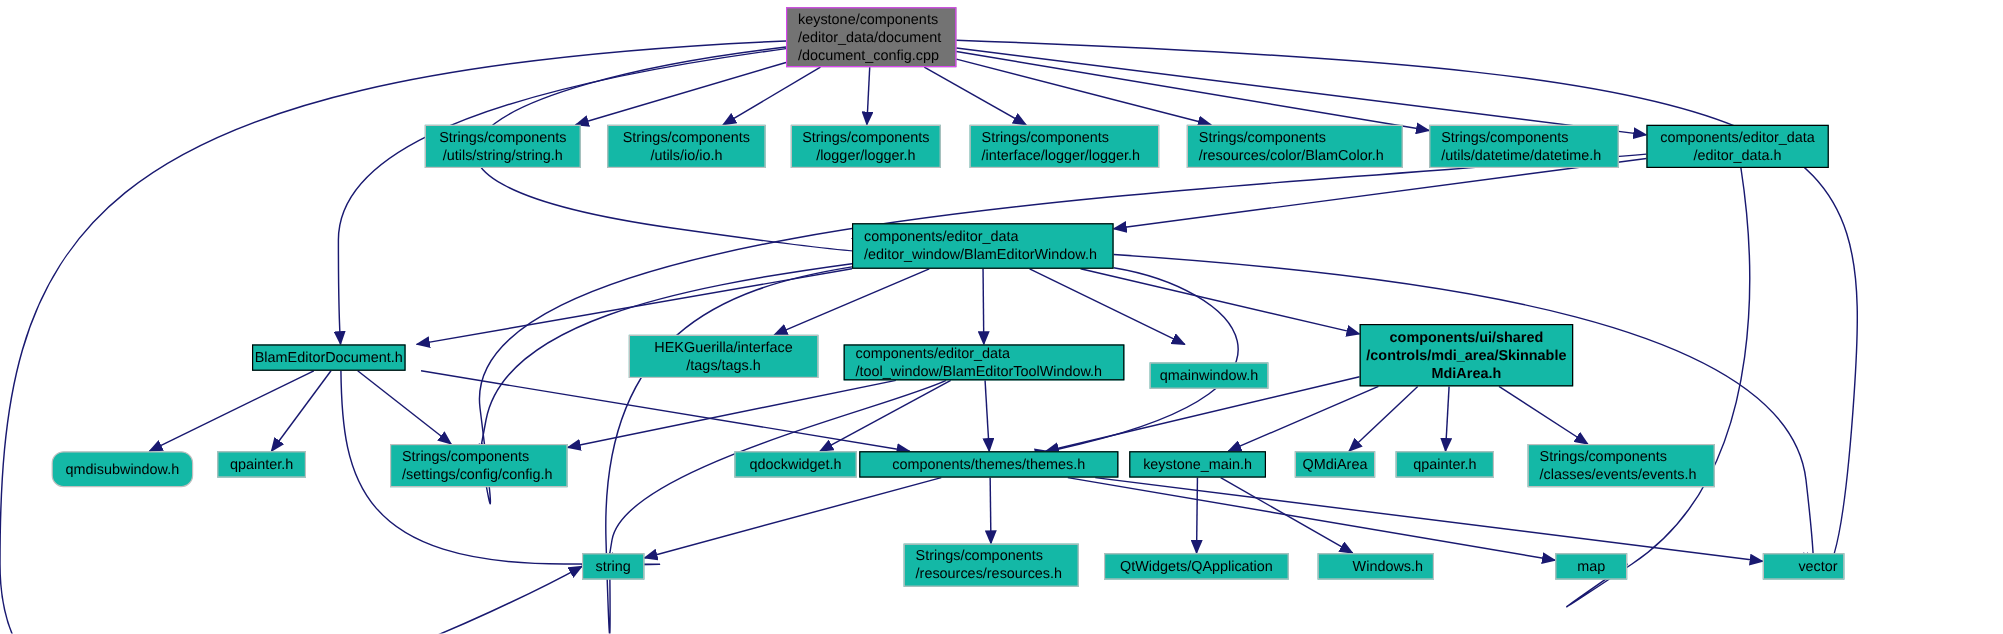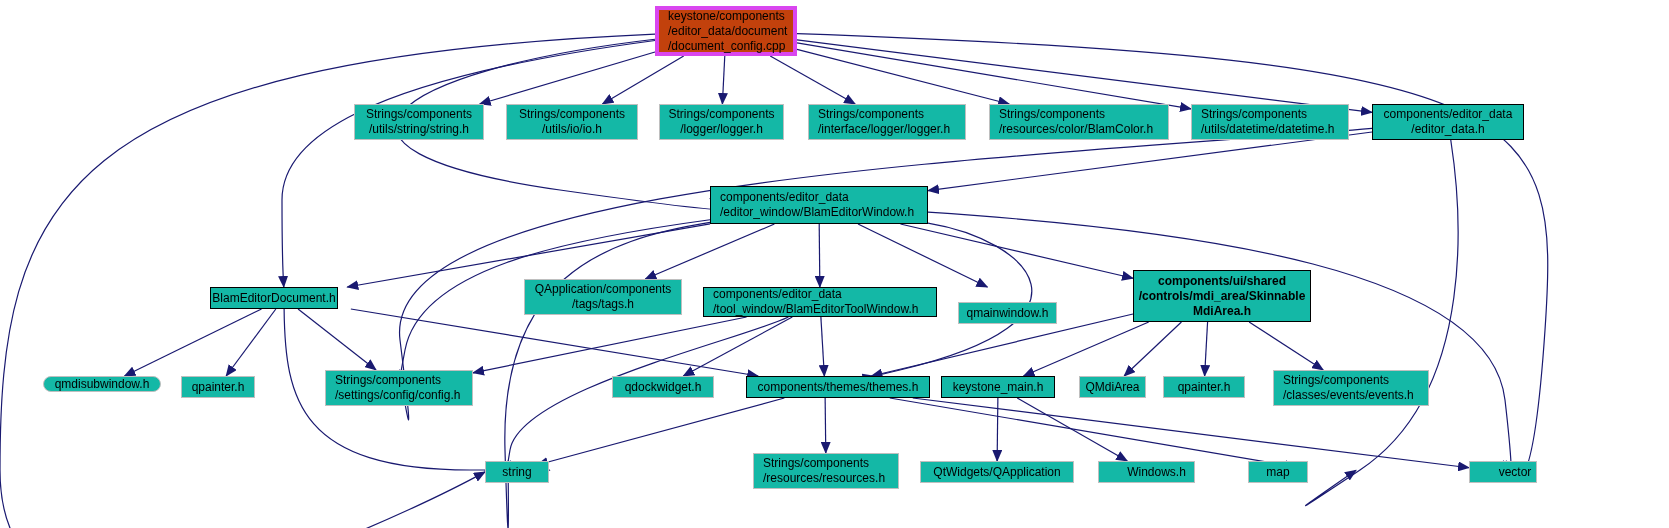--- a/index.html
+++ b/index.html
@@ -5,21 +5,21 @@
   html, body { margin: 0; padding: 0; background: #ffffff; }
   body { width: 1669px; height: 528px; position: relative; overflow: hidden;
          font-family: "Liberation Sans", "DejaVu Sans", sans-serif; }
   #graph { position: absolute; left: 0; top: 0; width: 1669px; height: 528px; }
   #edges { position: absolute; left: 0; top: 0; }
   .node { position: absolute; box-sizing: border-box; background: #14b8a6;
           border: 1px solid #bfbfbf; font-size: 12px; line-height: 15px;
           color: #000; text-align: center; display: flex; flex-direction: column;
           justify-content: center; white-space: nowrap; cursor: pointer; }
   .node.documented { border: 1px solid #000000; }
-  .node.root { background: #c2410c; border: 4px solid #d946ef; cursor: default; }
+  .node.root { background: #737373; border: 1px solid #d946ef; cursor: default; }
   .node.left { text-align: left; padding-left: 9px; align-items: flex-start; }
   .node span { display: block; }
 </style>
 </head>
 <body>
 
 <div id="graph">
   <svg id="edges" width="1669" height="528">
     <defs>
       <marker id="arrow" viewBox="0 0 12 10" refX="11" refY="5" markerWidth="12" markerHeight="10" markerUnits="userSpaceOnUse" orient="auto">
@@ -105,77 +105,77 @@
         <span>/editor_data.h</span>
       </div>
       <div class="node documented left" style="left: 710px; top: 186px; width: 218px; height: 38px;">
         <span>components/editor_data</span>
         <span>/editor_window/BlamEditorWindow.h</span>
       </div>
       <div class="node documented" style="left: 210px; top: 287px; width: 128px; height: 22px;">
         <span>BlamEditorDocument.h</span>
       </div>
       <div class="node" style="left: 524px; top: 279px; width: 158px; height: 36px;">
-        <span>QApplication/components</span>
+        <span>HEKGuerilla/interface</span>
         <span>/tags/tags.h</span>
       </div>
       <div class="node documented left" style="left: 703px; top: 287px; width: 234px; height: 30px;">
         <span>components/editor_data</span>
         <span>/tool_window/BlamEditorToolWindow.h</span>
       </div>
       <div class="node" style="left: 958px; top: 302px; width: 99px; height: 22px;">
         <span>qmainwindow.h</span>
       </div>
       <div class="node documented" style="left: 1133px; top: 270px; width: 178px; height: 52px; font-weight: bold;">
         <span>components/ui/shared</span>
         <span>/controls/mdi_area/Skinnable</span>
         <span>MdiArea.h</span>
       </div>
-      <div class="node" style="left: 43px; top: 376px; width: 118px; height: 16px; border-radius: 10px;">
+      <div class="node" style="left: 43px; top: 376px; width: 118px; height: 30px; border-radius: 10px;">
         <span>qmdisubwindow.h</span>
       </div>
       <div class="node" style="left: 181px; top: 376px; width: 74px; height: 22px;">
         <span>qpainter.h</span>
       </div>
       <div class="node left" style="left: 325px; top: 370px; width: 148px; height: 36px;">
         <span>Strings/components</span>
         <span>/settings/config/config.h</span>
       </div>
       <div class="node" style="left: 612px; top: 376px; width: 102px; height: 22px;">
         <span>qdockwidget.h</span>
       </div>
-      <div class="node documented" style="left: 746px; top: 376px; width: 184px; height: 22px;">
+      <div class="node documented" style="left: 716px; top: 376px; width: 216px; height: 22px;">
         <span>components/themes/themes.h</span>
       </div>
       <div class="node documented" style="left: 941px; top: 376px; width: 114px; height: 22px;">
         <span>keystone_main.h</span>
       </div>
       <div class="node" style="left: 1079px; top: 376px; width: 67px; height: 22px;">
         <span>QMdiArea</span>
       </div>
       <div class="node" style="left: 1163px; top: 376px; width: 82px; height: 22px;">
         <span>qpainter.h</span>
       </div>
       <div class="node left" style="left: 1273px; top: 370px; width: 156px; height: 36px;">
         <span>Strings/components</span>
         <span>/classes/events/events.h</span>
       </div>
-      <div class="node" style="left: 485px; top: 461px; width: 64px; height: 22px;">
+      <div class="node" style="left: 485px; top: 461px; width: 52px; height: 22px;">
         <span>string</span>
       </div>
       <div class="node left" style="left: 753px; top: 453px; width: 146px; height: 36px;">
         <span>Strings/components</span>
         <span>/resources/resources.h</span>
       </div>
       <div class="node" style="left: 920px; top: 461px; width: 154px; height: 22px;">
         <span>QtWidgets/QApplication</span>
       </div>
       <div class="node" style="left: 1098px; top: 461px; width: 97px; height: 22px; padding-left: 20px;">
         <span>Windows.h</span>
       </div>
-      <div class="node" style="left: 1248px; top: 461px; width: 60px; height: 22px;">
+      <div class="node" style="left: 1296px; top: 461px; width: 60px; height: 22px;">
         <span>map</span>
       </div>
       <div class="node" style="left: 1469px; top: 461px; width: 68px; height: 22px; padding-left: 24px;">
         <span>vector</span>
       </div>
     </div>
 </div>
 
 </body></html>

